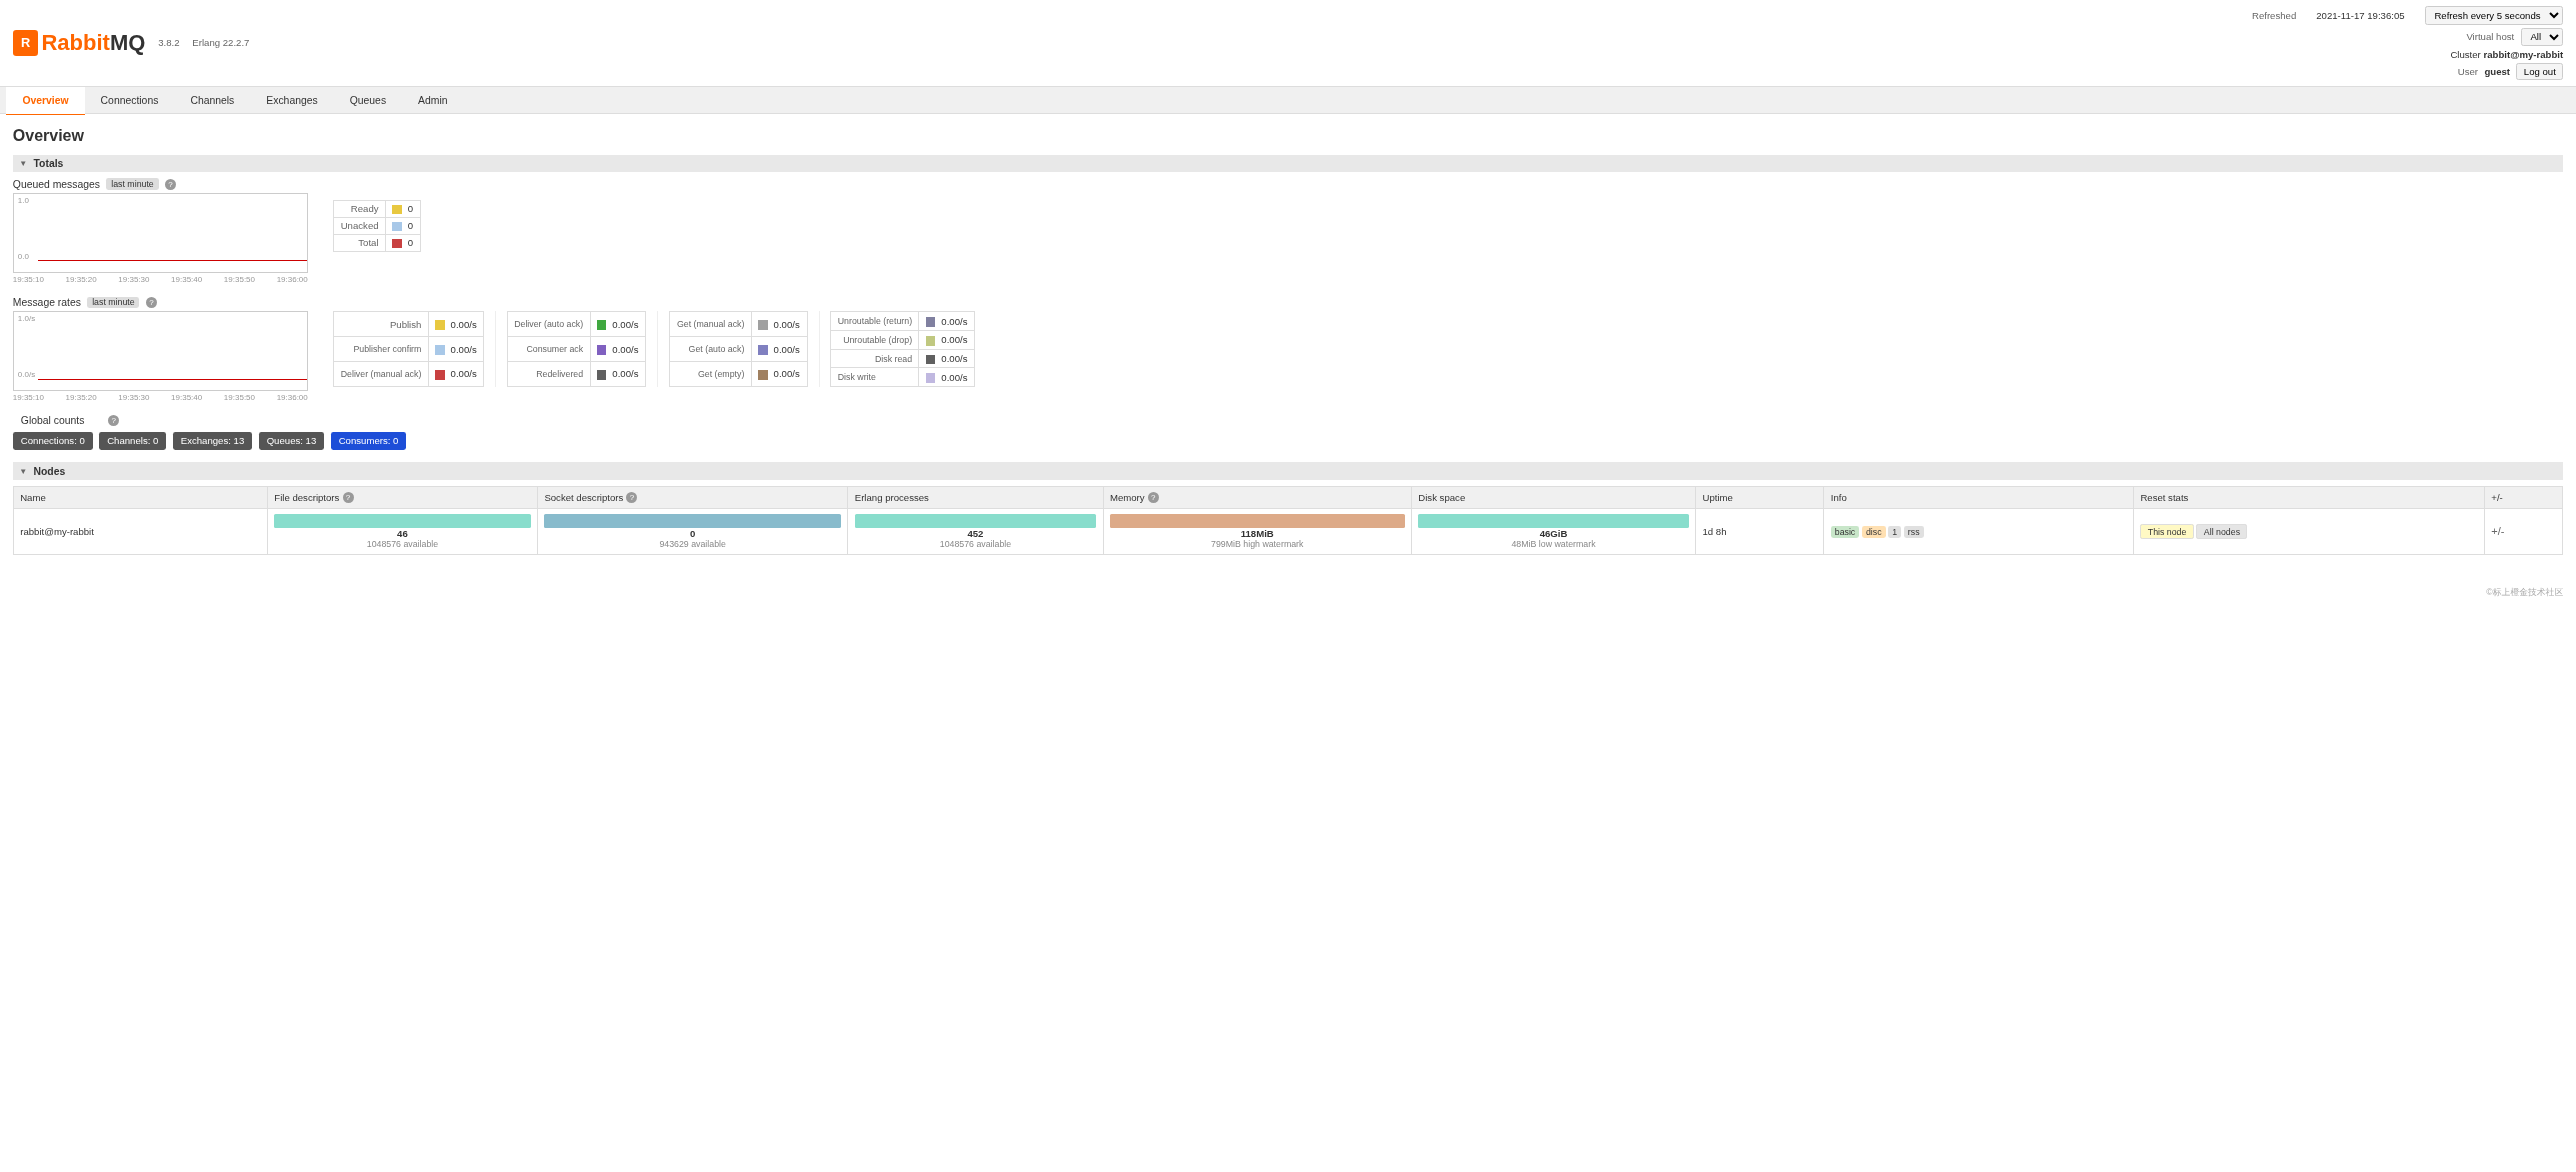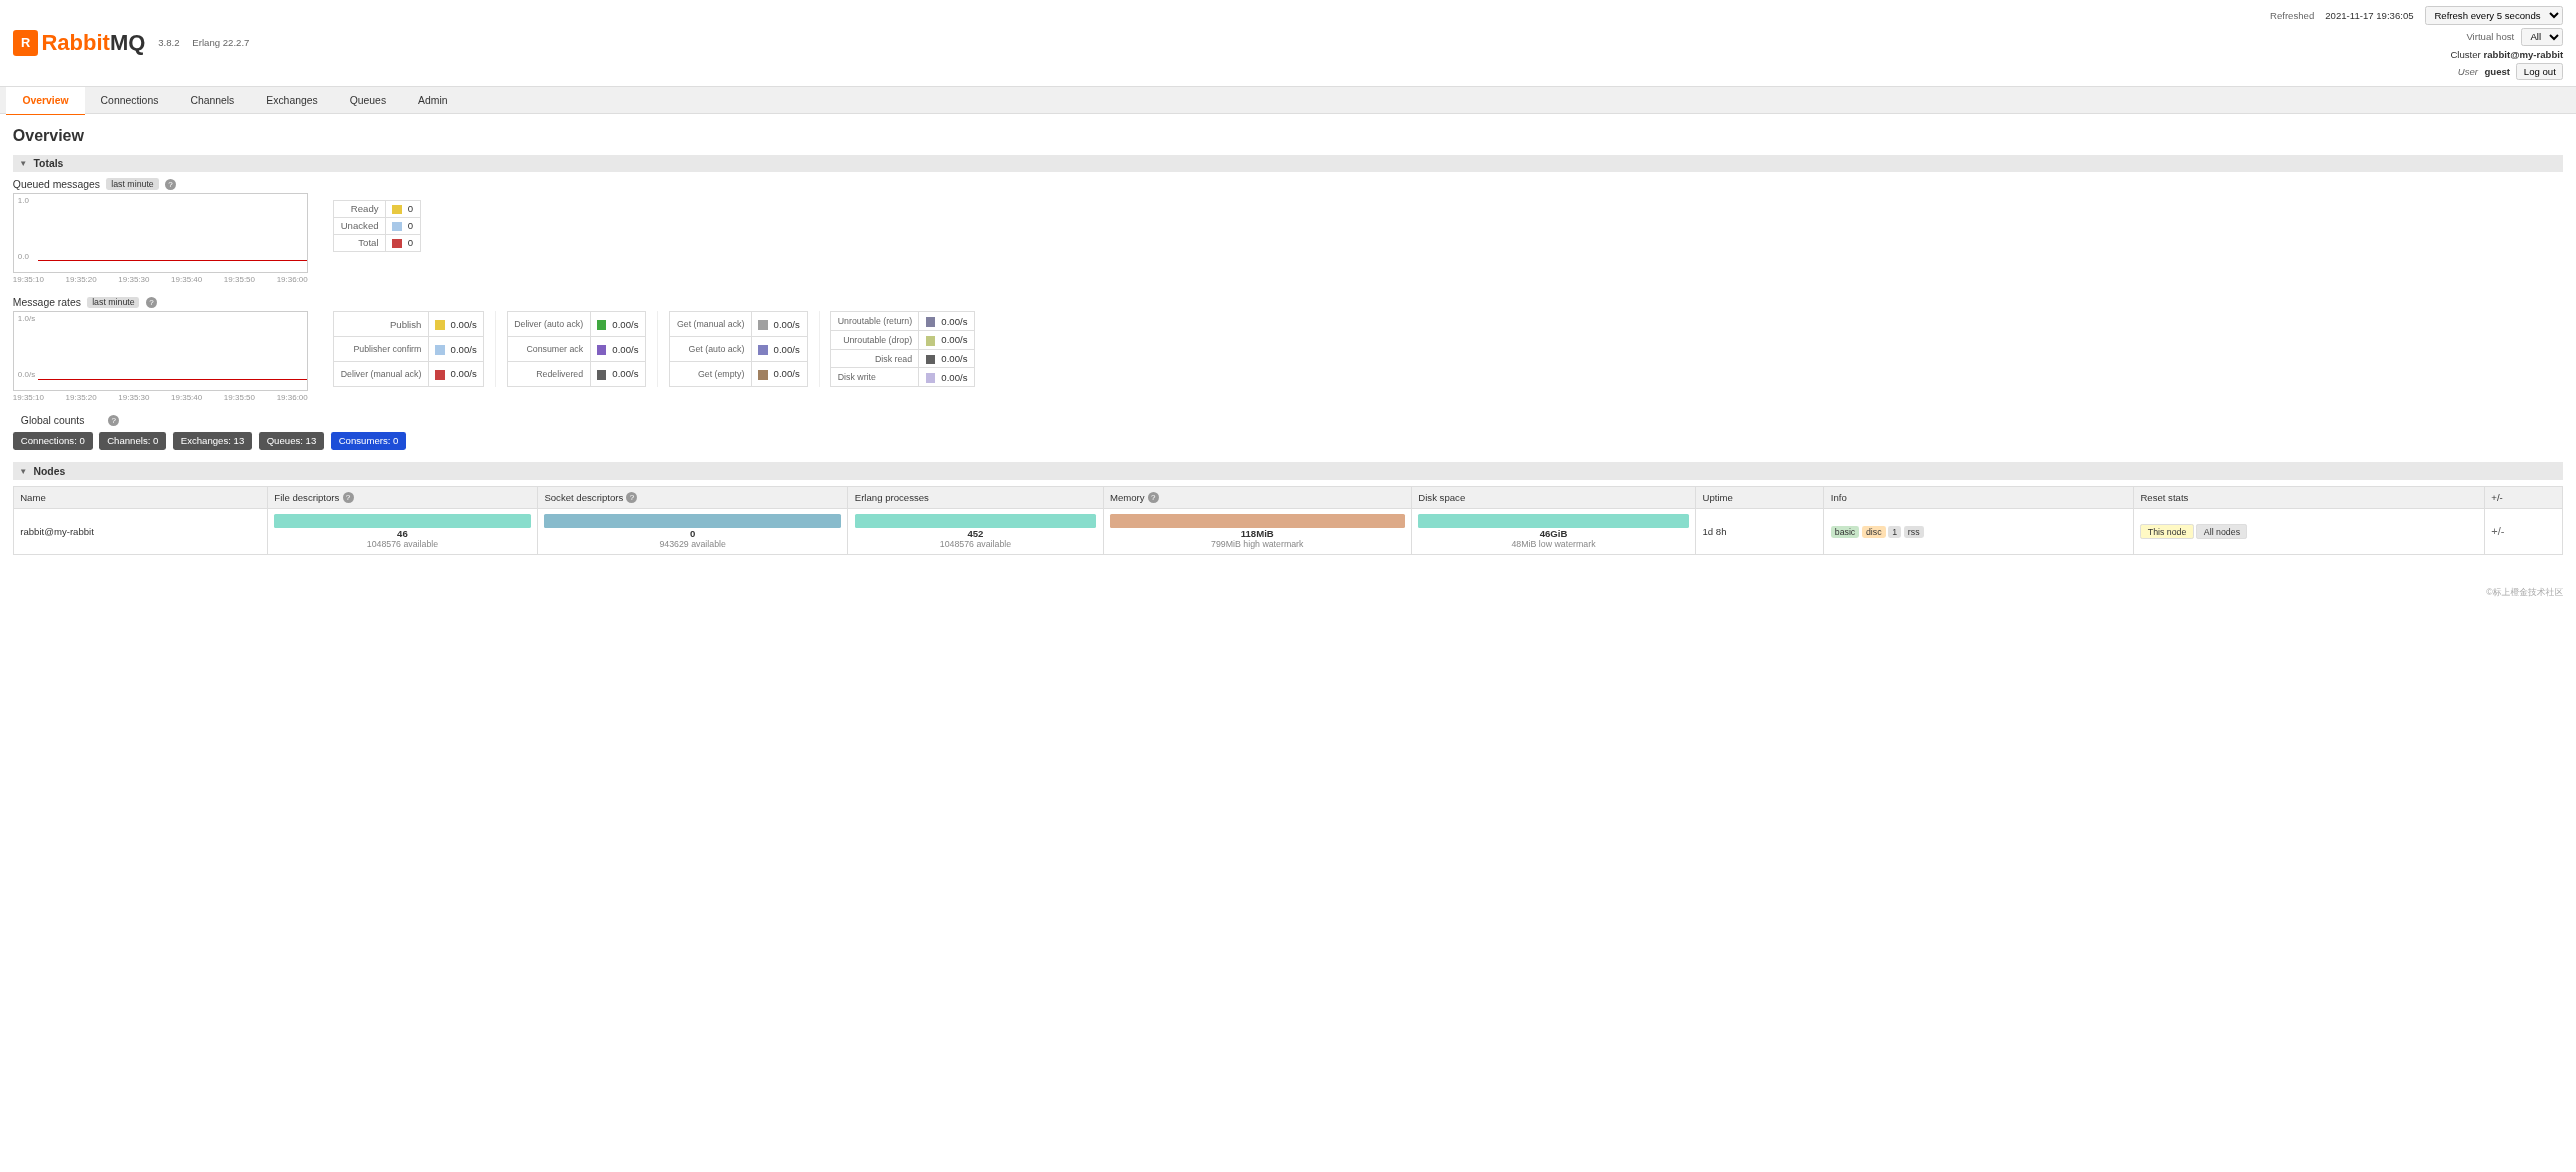--- a/index.html
+++ b/index.html
@@ -7,27 +7,27 @@
     
     
     .header { display: flex; align-items: center; justify-content: space-between; padding: 6.4px 12.8px; border-bottom: 0.8px solid #ddd; background: #fff; }
     .logo-area { display: flex; align-items: center; gap: 12.8px; }
     .logo { display: flex; align-items: center; gap: 3.2px; }
     .logo-icon { width: 25.5px; height: 25.5px; background: #f60; border-radius: 3.2px; display: flex; align-items: center; justify-content: center; color: white; font-weight: bold; font-size: 12.8px; }
     .logo-text { font-size: 22px; font-weight: bold; color: #333; }
     .logo-text span { color: #f60; }
     .version-info { display: flex; gap: 12.8px; color: #666; font-size: 9.6px; }
     .header-right { display: flex; flex-direction: column; align-items: flex-end; gap: 3.2px; font-size: 9.6px; }
-    .refresh-area { display: flex; align-items: center; gap: 11px; }
+    .refresh-area { display: flex; align-items: center; gap: 20px; }
     .refresh-label { color: #666; }
     .refresh-select { font-size: 9.6px; padding: 1.6px 4.8px; border: 0.8px solid #ccc; border-radius: 2.4px; background: #f5f5f5; }
     .vhost-area { display: flex; align-items: center; gap: 6.4px; }
     .vhost-label { color: #666; }
     .user-area { display: flex; align-items: center; gap: 6.4px; }
-    .user-label { color: #666; font-style: italic; }
+    .user-label { color: #666; }
     .user-name { font-weight: bold; }
     .logout-btn { padding: 1.6px 6.4px; font-size: 9.6px; border: 0.8px solid #ccc; border-radius: 2.4px; background: #f5f5f5; cursor: pointer; }
     
     
     .nav { display: flex; background: #f0f0f0; border-bottom: 1.6px solid #ddd; padding: 0 6.4px; }
     .nav-item { padding: 8px 16px; cursor: pointer; border-bottom: 1.6px solid transparent; margin-bottom: -1.6px; text-decoration: none; color: #333; font-size: 10.4px; }
     .nav-item.active { background: #fff; border-bottom: 1.6px solid #f60; color: #f60; font-weight: bold; }
     
     
     .content { padding: 12.8px; }

